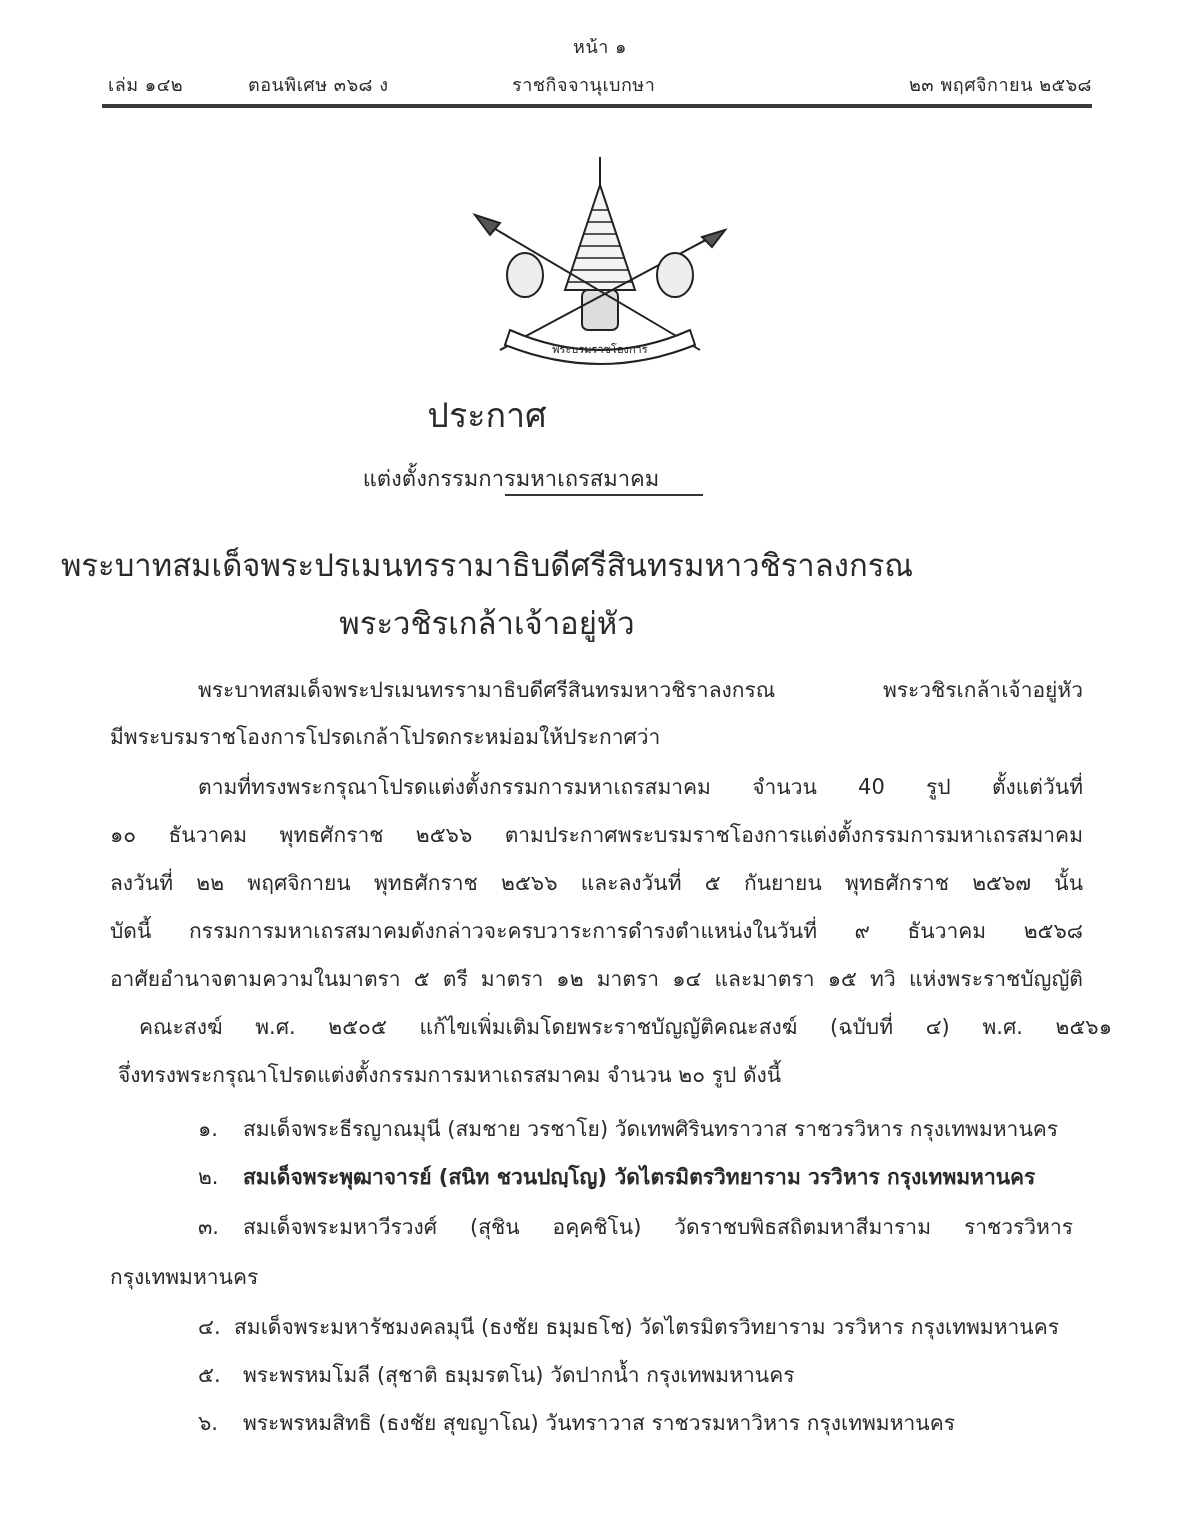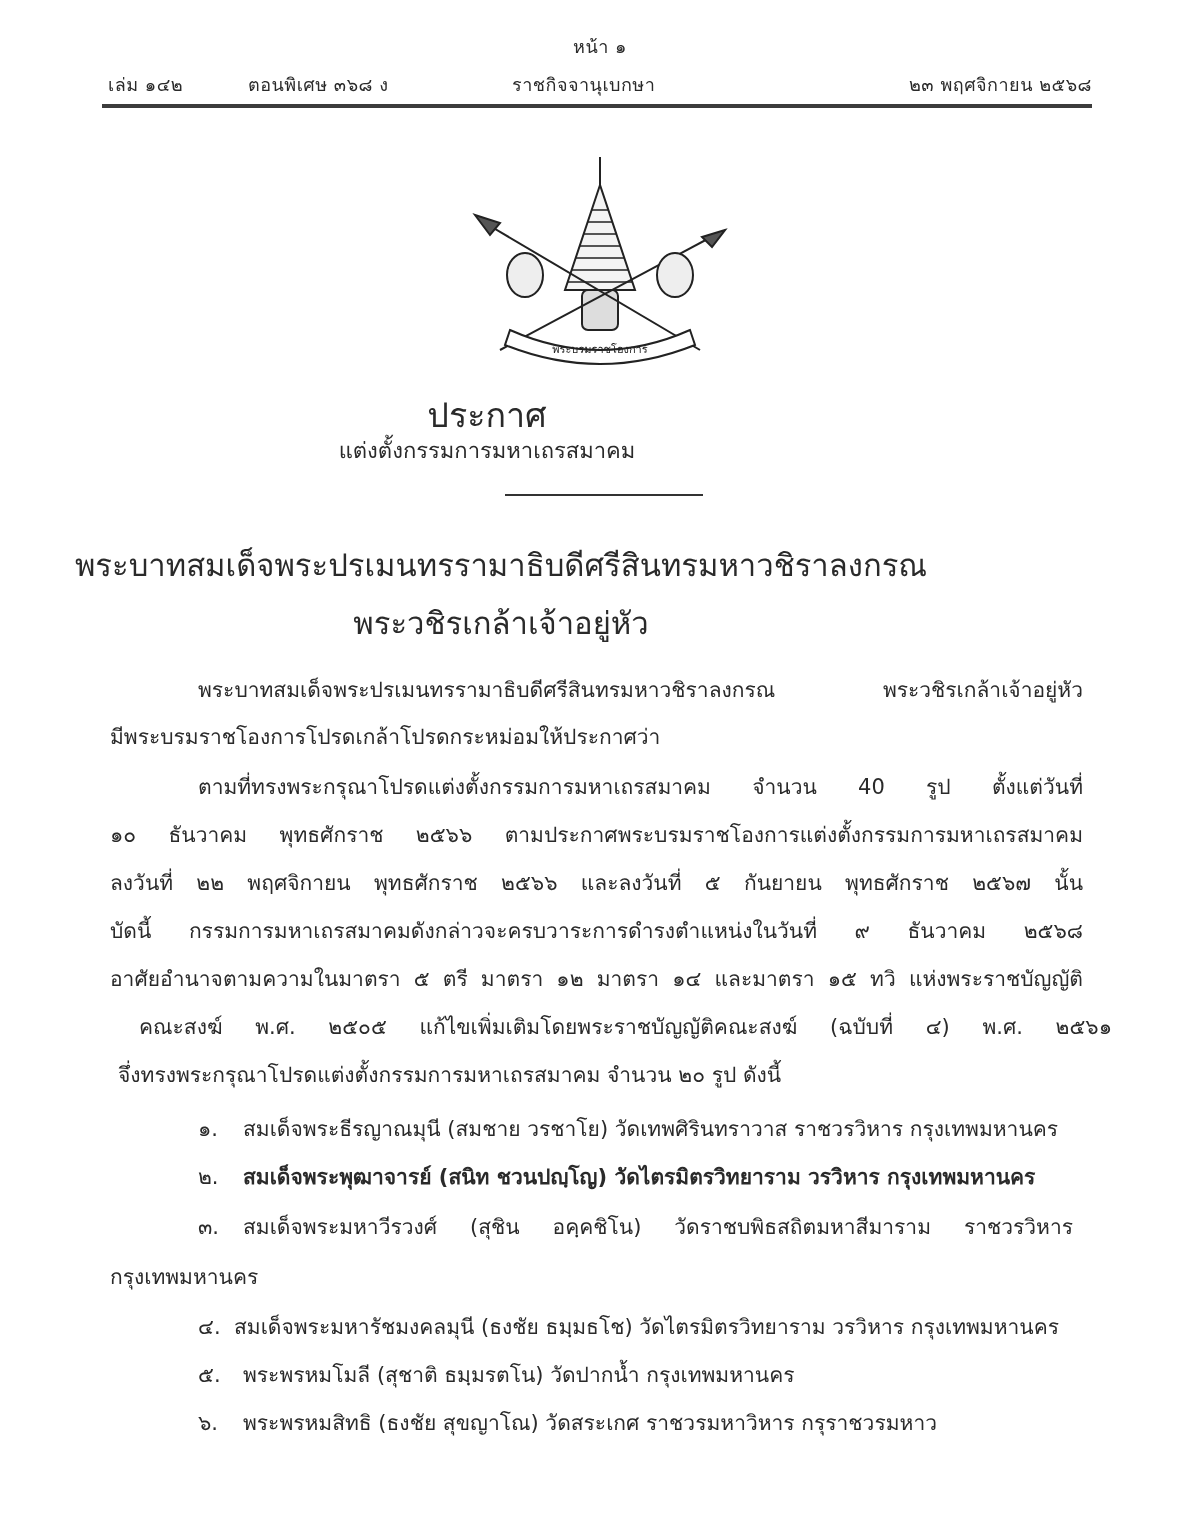--- a/index.html
+++ b/index.html
@@ -4,23 +4,23 @@
 <style>
   html, body { margin:0; padding:0; background:#ffffff; }
   body { width:1200px; height:1515px; position:relative; overflow:hidden;
          font-family:"DejaVu Sans", sans-serif; color:#2a2a2a; }
   .abs { position:absolute; white-space:nowrap; }
   .hdr { font-size:18px; letter-spacing:0.5px; }
   .rule { position:absolute; left:102px; width:990px; top:104px; height:4px; background:#3c3c3c; }
   .emblem { position:absolute; left:470px; top:155px; width:260px; height:215px; }
   .center { position:absolute; left:0; width:974px; text-align:center; }
   .title { font-size:34px; top:388px; }
-  .subtitle { font-size:22px; top:433px; }
+  .subtitle { font-size:22px; top:461px;margin-left:24px; }
   .short-rule { position:absolute; left:505px; top:494px; width:198px; height:2px; background:#333; }
-  .king { font-size:31px;padding-left:14px; }
+  .king { font-size:31px; }
   .body-line { position:absolute; font-size:21px; white-space:nowrap; }
   .just { text-align:justify; text-align-last:justify; }
 </style>
 </head>
 <body>
 
 <div class="abs hdr" style="left:0;width:1200px;text-align:center;top:32px;">หน้า ๑</div>
 <div class="abs hdr" style="left:108px;top:70px;">เล่ม ๑๔๒</div>
 <div class="abs hdr" style="left:248px;top:70px;">ตอนพิเศษ ๓๖๘ ง</div>
 <div class="abs hdr" style="left:512px;top:70px;">ราชกิจจานุเบกษา</div>
@@ -87,15 +87,15 @@
   <div>
     <span class="body-line" style="left:198px;top:1310px;">๔.</span>
     <span class="body-line" style="left:234px;top:1310px;">สมเด็จพระมหารัชมงคลมุนี  (ธงชัย  ธมฺมธโช)  วัดไตรมิตรวิทยาราม  วรวิหาร  กรุงเทพมหานคร</span>
   </div>
   <div>
     <span class="body-line" style="left:198px;top:1358px;">๕.</span>
     <span class="body-line" style="left:243px;top:1358px;">พระพรหมโมลี  (สุชาติ  ธมฺมรตโน)  วัดปากน้ำ  กรุงเทพมหานคร</span>
   </div>
   <div>
     <span class="body-line" style="left:198px;top:1406px;">๖.</span>
-    <span class="body-line" style="left:243px;top:1406px;">พระพรหมสิทธิ  (ธงชัย  สุขญาโณ)  วัดสระเกศ  ราชวรมหาวิหาร  กรุราชวรมหาว</span>
+    <span class="body-line" style="left:243px;top:1406px;">พระพรหมสิทธิ  (ธงชัย  สุขญาโณ)  วันทราวาส  ราชวรมหาวิหาร  กรุงเทพมหานคร</span>
   </div>
 </div>
 
 </body></html>

